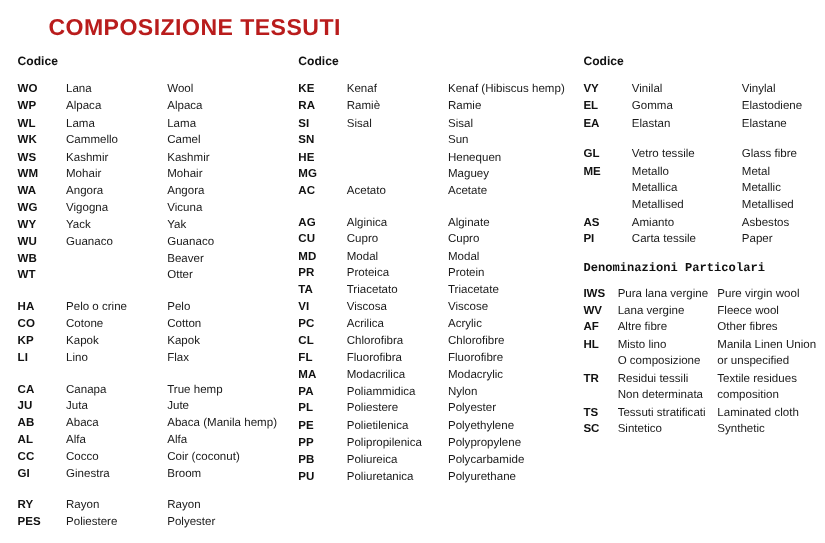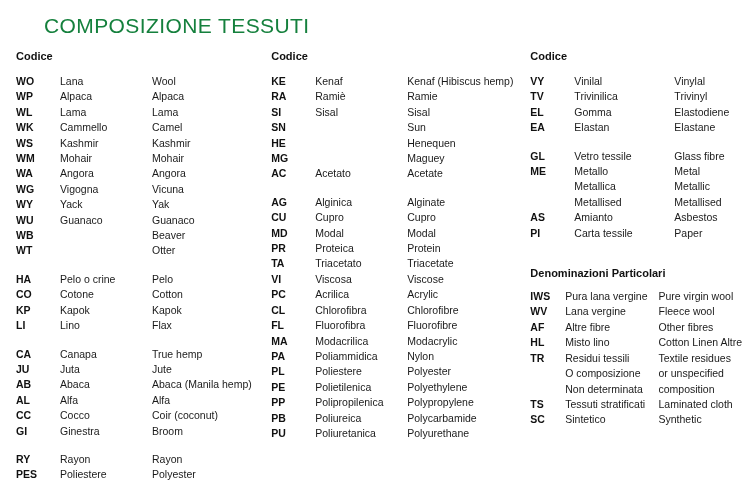--- a/index.html
+++ b/index.html
@@ -16,24 +16,24 @@
   }
   .page {
     position: relative;
     width: 750px;
     height: 494px;
     box-sizing: border-box;
     padding: 10px 8px 0 8px;
   }
   .title {
     font-size: 21px;
-    font-weight: normal;
+    font-weight: bold;
     letter-spacing: 0.4px;
     margin: 4px 0 12px 36px;
-    color: #15803d;
+    color: #b91c1c;
   }
   .columns {
     display: flex;
     flex-direction: row;
     align-items: flex-start;
     gap: 0;
   }
   .col {
     box-sizing: border-box;
   }
@@ -41,22 +41,23 @@
   .col-2 { width: 262px; padding-left: 4px; }
   .col-3 { width: 218px; padding-left: 4px; }
 
   .section-head {
     font-size: 11px;
     font-weight: bold;
     color: #111;
     margin: 0 0 12px 0;
   }
   .section-head.spaced {
-    margin-top: 26px;
+    margin-top: 12px;
     margin-bottom: 10px;
+    font-family: Liberation Mono, monospace;
   }
   table.entries {
     border-collapse: collapse;
     width: 100%;
     font-size: 10.5px;
   }
   table.entries td {
     padding: 0;
     vertical-align: top;
     line-height: 15.4px;
@@ -364,25 +365,20 @@
     <div class="col col-3">
       <div class="section-head">Codice</div>
       <table class="entries">
         <tbody>
           <tr>
               <td class="code">VY</td>
               <td class="it">Vinilal</td>
               <td class="en">Vinylal</td>
             </tr>
           <tr>
-              <td class="code">TV</td>
-              <td class="it">Trivinilica</td>
-              <td class="en">Trivinyl</td>
-            </tr>
-          <tr>
               <td class="code">EL</td>
               <td class="it">Gomma</td>
               <td class="en">Elastodiene</td>
             </tr>
           <tr>
               <td class="code">EA</td>
               <td class="it">Elastan</td>
               <td class="en">Elastane</td>
             </tr>
           <tr class="gap">
@@ -437,34 +433,34 @@
               <td class="en">Fleece wool</td>
             </tr>
           <tr>
               <td class="code">AF</td>
               <td class="it">Altre fibre</td>
               <td class="en">Other fibres</td>
             </tr>
           <tr>
               <td class="code">HL</td>
               <td class="it">Misto lino</td>
-              <td class="en">Cotton Linen Altre</td>
+              <td class="en">Manila Linen Union</td>
+            </tr>
+          <tr>
+              <td class="code"></td>
+              <td class="it">O composizione</td>
+              <td class="en">or unspecified</td>
             </tr>
           <tr>
               <td class="code">TR</td>
               <td class="it">Residui tessili</td>
               <td class="en">Textile residues</td>
             </tr>
           <tr>
               <td class="code"></td>
-              <td class="it">O composizione</td>
-              <td class="en">or unspecified</td>
-            </tr>
-          <tr>
-              <td class="code"></td>
               <td class="it">Non determinata</td>
               <td class="en">composition</td>
             </tr>
           <tr>
               <td class="code">TS</td>
               <td class="it">Tessuti stratificati</td>
               <td class="en">Laminated cloth</td>
             </tr>
           <tr>
               <td class="code">SC</td>

